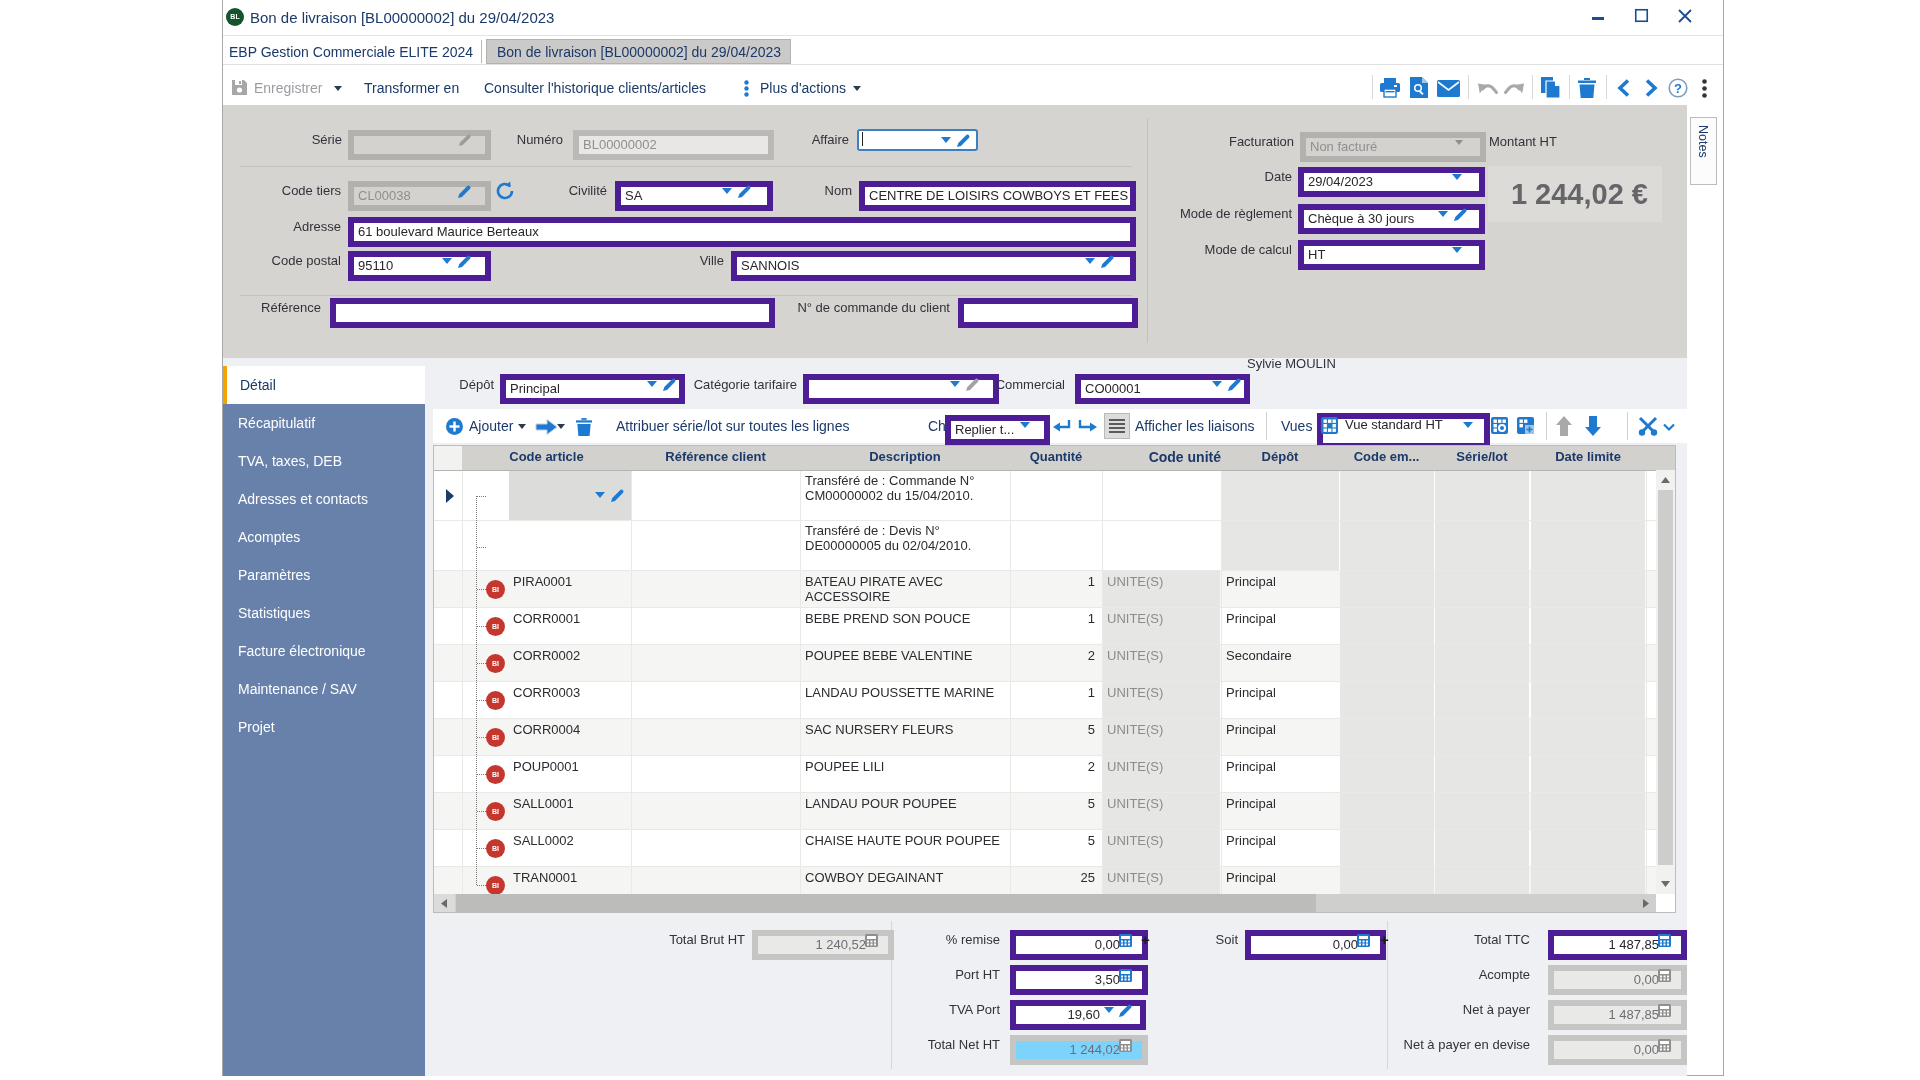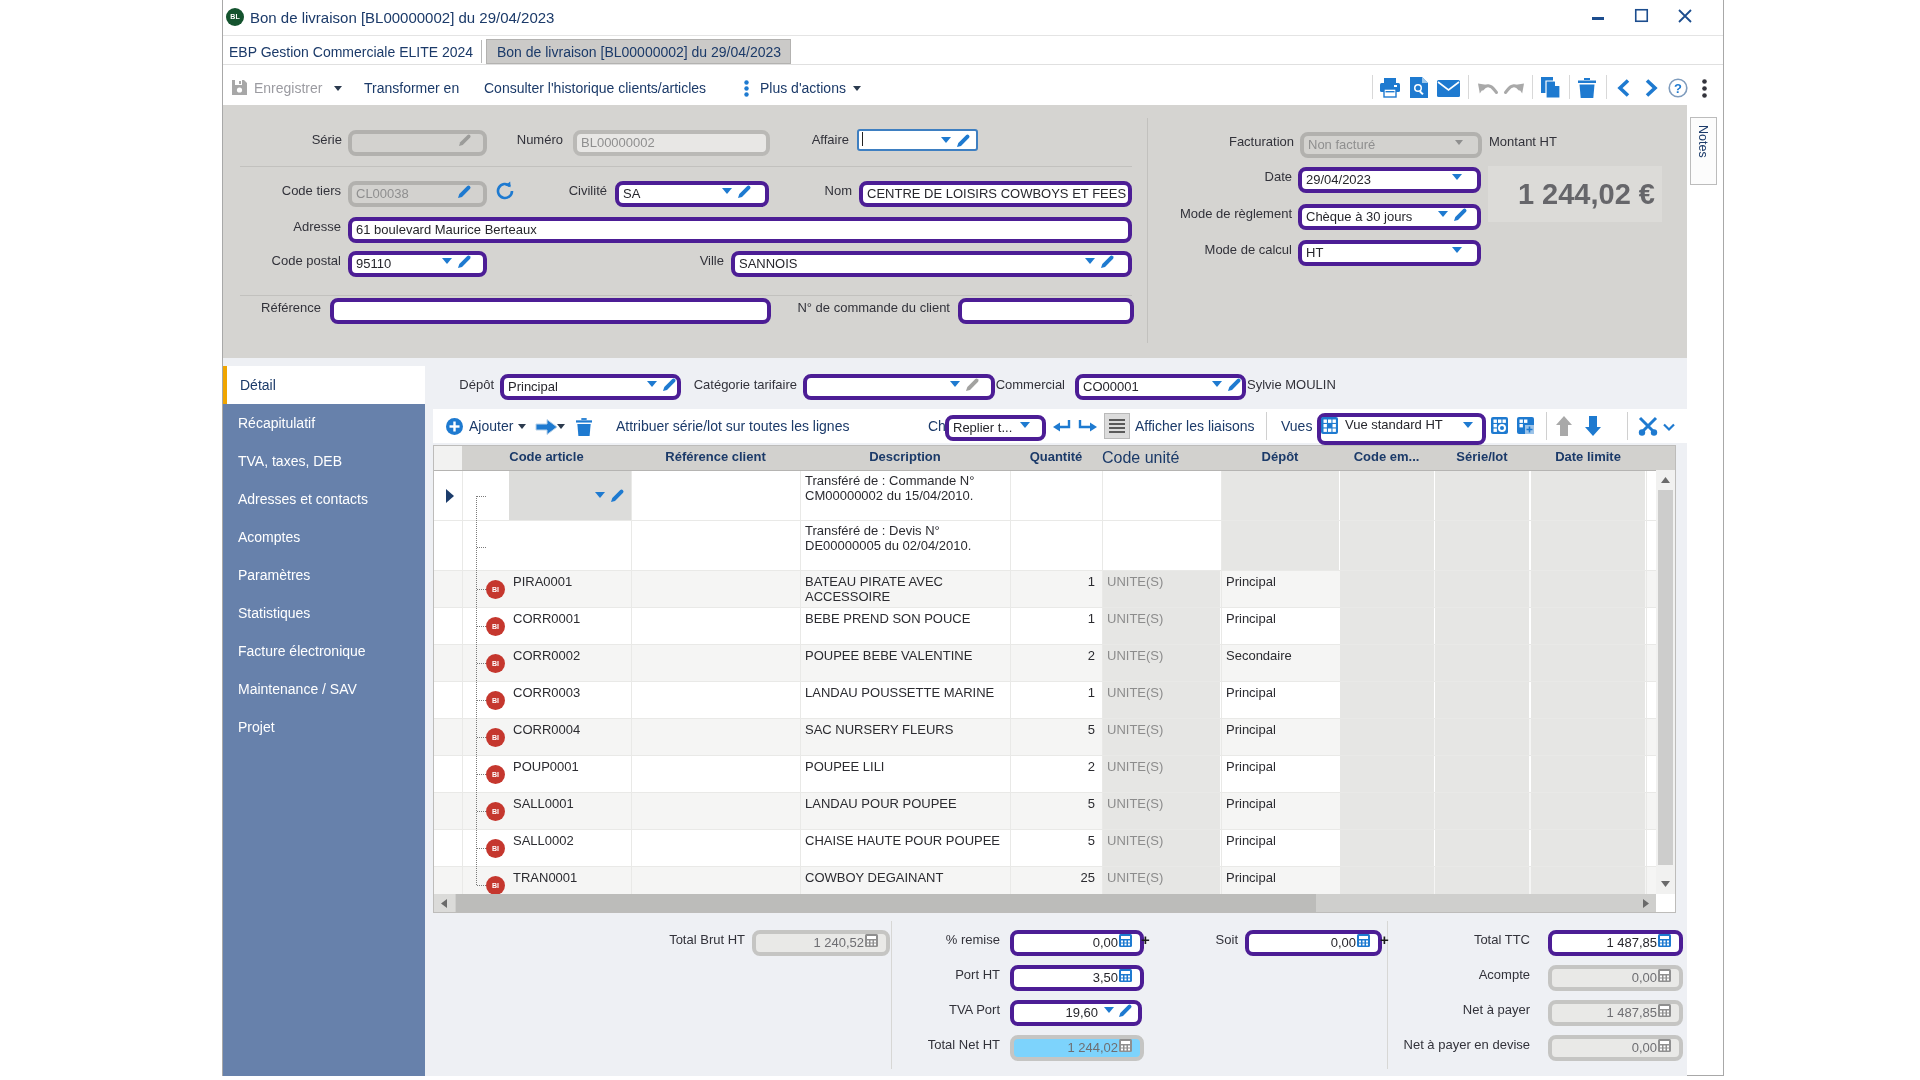--- a/index.html
+++ b/index.html
@@ -1,17 +1,17 @@
 <!DOCTYPE html>
 <html><head><meta charset="utf-8"><style>
 html,body{margin:0;padding:0;width:1920px;height:1080px;background:#fff;font-family:"Liberation Sans",sans-serif;overflow:hidden}
 .a{position:absolute}
 .lbl{position:absolute;font-size:13px;color:#32323a;white-space:nowrap;line-height:20px}
 .r{text-align:right}
-.fld{position:absolute;height:18px;background:#fff;border:4px solid #4c1d95;border-radius:8px;font-size:13px;color:#26262c;line-height:18px;padding:0 4px;white-space:nowrap;overflow:hidden}
+.fld{position:absolute;height:18px;background:#fff;border:6px solid #4c1d95;border-radius:0;font-size:13px;color:#26262c;line-height:18px;padding:0 4px;white-space:nowrap;overflow:hidden}
 .nav{color:#1b3a69}
 .car{position:absolute;width:0;height:0;border-left:5px solid transparent;border-right:5px solid transparent;border-top:6px solid #1e7ad0}
 .dcar{position:absolute;width:0;height:0;border-left:4px solid transparent;border-right:4px solid transparent;border-top:5px solid #2b3a4e}
 .vsep{position:absolute;width:1px;background:#d0d0d0}
 svg{position:absolute;overflow:visible}
 </style></head>
 <body>
 
 <div class="a" style="left:222px;top:0;width:1502px;height:1076px;background:#fff;border-left:1px solid #a8a8a8;border-right:1px solid #a8a8a8;border-bottom:1px solid #a8a8a8;box-sizing:border-box"></div>
 
@@ -175,21 +175,21 @@
 <div class="lbl r" style="left:780px;top:298px;width:170px">N° de commande du client</div>
 <div class="fld" style="left:958px;top:298px;width:160px"></div>
 
 <div class="lbl r" style="left:1134px;top:132px;width:160px">Facturation</div>
 <div class="fld" style="left:1300px;top:132px;width:166px;background:#d3d2cf;border-color:#b2b1ae;color:#8f8f8f">Non facturé</div>
 <span class="dcar" style="left:1455px;top:140px;border-top-color:#8f8f8f"></span>
 <div class="lbl" style="left:1489px;top:132px">Montant HT</div>
 <div class="lbl r" style="left:1132px;top:167px;width:160px">Date</div>
 <div class="fld" style="left:1298px;top:167px;width:167px">29/04/2023</div>
 <span class="car" style="left:1452px;top:174px"></span>
-<div class="a" style="left:1488px;top:166px;width:174px;height:56px;background:#dcdbd8;text-align:right;font-size:29px;font-weight:bold;color:#66666a;line-height:56px"><span style="margin-right:7px">1 244,02 €</span></div>
+<div class="a" style="left:1488px;top:166px;width:174px;height:56px;background:#dcdbd8;text-align:right;font-size:29px;font-weight:bold;color:#66666a;line-height:56px"><span style="margin-right:14px">1 244,02 €</span></div>
 <div class="lbl r" style="left:1132px;top:204px;width:160px">Mode de règlement</div>
 <div class="fld" style="left:1298px;top:204px;width:167px">Chèque à 30 jours</div>
 <span class="car" style="left:1438px;top:211px"></span>
 <svg width="13" height="13" style="left:1454px;top:208px" viewBox="0 0 13 13">
     <path d="M0 13 L1.3 9 L9.3 1 a2 2 0 0 1 2.8 2.8 L4 12 Z" fill="#1e7ad0"></path>
   </svg>
 <div class="lbl r" style="left:1132px;top:240px;width:160px">Mode de calcul</div>
 <div class="fld" style="left:1298px;top:240px;width:167px">HT</div>
 <span class="car" style="left:1452px;top:247px"></span>
 
@@ -215,21 +215,21 @@
 <span class="car" style="left:950px;top:381px"></span>
 <svg width="13" height="13" style="left:966px;top:378px" viewBox="0 0 13 13">
     <path d="M0 13 L1.3 9 L9.3 1 a2 2 0 0 1 2.8 2.8 L4 12 Z" fill="#a2a2a0"></path>
   </svg>
 <div class="lbl r" style="left:905px;top:375px;width:160px">Commercial</div>
 <div class="fld" style="left:1075px;top:374px;width:155px">CO00001</div>
 <span class="car" style="left:1212px;top:381px"></span>
 <svg width="13" height="13" style="left:1228px;top:378px" viewBox="0 0 13 13">
     <path d="M0 13 L1.3 9 L9.3 1 a2 2 0 0 1 2.8 2.8 L4 12 Z" fill="#1e7ad0"></path>
   </svg>
-<div class="lbl" style="left:1247px;top:375px">Sylvie MOULIN</div>
+<div class="lbl" style="left:1247px;top:354px">Sylvie MOULIN</div>
 
 <div class="a" style="left:433px;top:409px;width:1254px;height:34px;background:#fff"></div>
 <svg width="17" height="17" style="left:446px;top:418px" viewBox="0 0 17 17">
     <circle cx="8.5" cy="8.5" r="8.5" fill="#1e7ad0"></circle>
     <rect x="7.3" y="3.5" width="2.4" height="10" fill="#fff"></rect>
     <rect x="3.5" y="7.3" width="10" height="2.4" fill="#fff"></rect>
   </svg>
 <div class="a nav" style="left:469px;top:416px;font-size:14px;line-height:20px">Ajouter</div>
 <span class="dcar" style="left:518px;top:424px"></span>
 <svg width="23" height="18" style="left:535px;top:418px" viewBox="0 0 23 18">
@@ -312,21 +312,21 @@
     <path d="M1 1.5 L6 6.5 L11 1.5" stroke="#1e7ad0" stroke-width="2.2" fill="none"></path>
   </svg>
 
 <div class="a" style="left:433px;top:445px;width:1243px;height:468px;background:#fff;border:1px solid #bdbcba;box-sizing:border-box"></div>
 <div class="a" style="left:434px;top:446px;width:1241px;height:24px;background:#d2d1ce"></div>
 <div class="a" style="left:434px;top:446px;width:28px;height:24px;background:#f2f2f1"></div>
 <div class="a nav" style="left:462px;top:449px;width:169px;text-align:center;font-weight:bold;font-size:13px">Code article</div>
 <div class="a nav" style="left:631px;top:449px;width:169px;text-align:center;font-weight:bold;font-size:13px">Référence client</div>
 <div class="a nav" style="left:800px;top:449px;width:210px;text-align:center;font-weight:bold;font-size:13px">Description</div>
 <div class="a nav" style="left:1010px;top:449px;width:92px;text-align:center;font-weight:bold;font-size:13px">Quantité</div>
-<div class="a nav" style="left:1102px;top:449px;width:119px;text-align:left;font-weight:normal;font-size:16px">Code unité</div>
+<div class="a nav" style="left:1102px;top:449px;width:119px;text-align:right;font-weight:bold;font-size:14px">Code unité</div>
 <div class="a nav" style="left:1221px;top:449px;width:118px;text-align:center;font-weight:bold;font-size:13px">Dépôt</div>
 <div class="a nav" style="left:1339px;top:449px;width:95px;text-align:center;font-weight:bold;font-size:13px">Code em...</div>
 <div class="a nav" style="left:1434px;top:449px;width:96px;text-align:center;font-weight:bold;font-size:13px">Série/lot</div>
 <div class="a nav" style="left:1530px;top:449px;width:116px;text-align:center;font-weight:bold;font-size:13px">Date limite</div>
 <div class="a" style="left:434px;top:470px;width:1241px;height:1px;background:#b5b4b2"></div>
 <div class="a" style="left:434px;top:570px;width:1222px;height:37px;background:#f5f5f4"></div>
 <div class="a" style="left:434px;top:644px;width:1222px;height:37px;background:#f5f5f4"></div>
 <div class="a" style="left:434px;top:718px;width:1222px;height:37px;background:#f5f5f4"></div>
 <div class="a" style="left:434px;top:792px;width:1222px;height:37px;background:#f5f5f4"></div>
 <div class="a" style="left:434px;top:866px;width:1222px;height:28px;background:#f5f5f4"></div>

